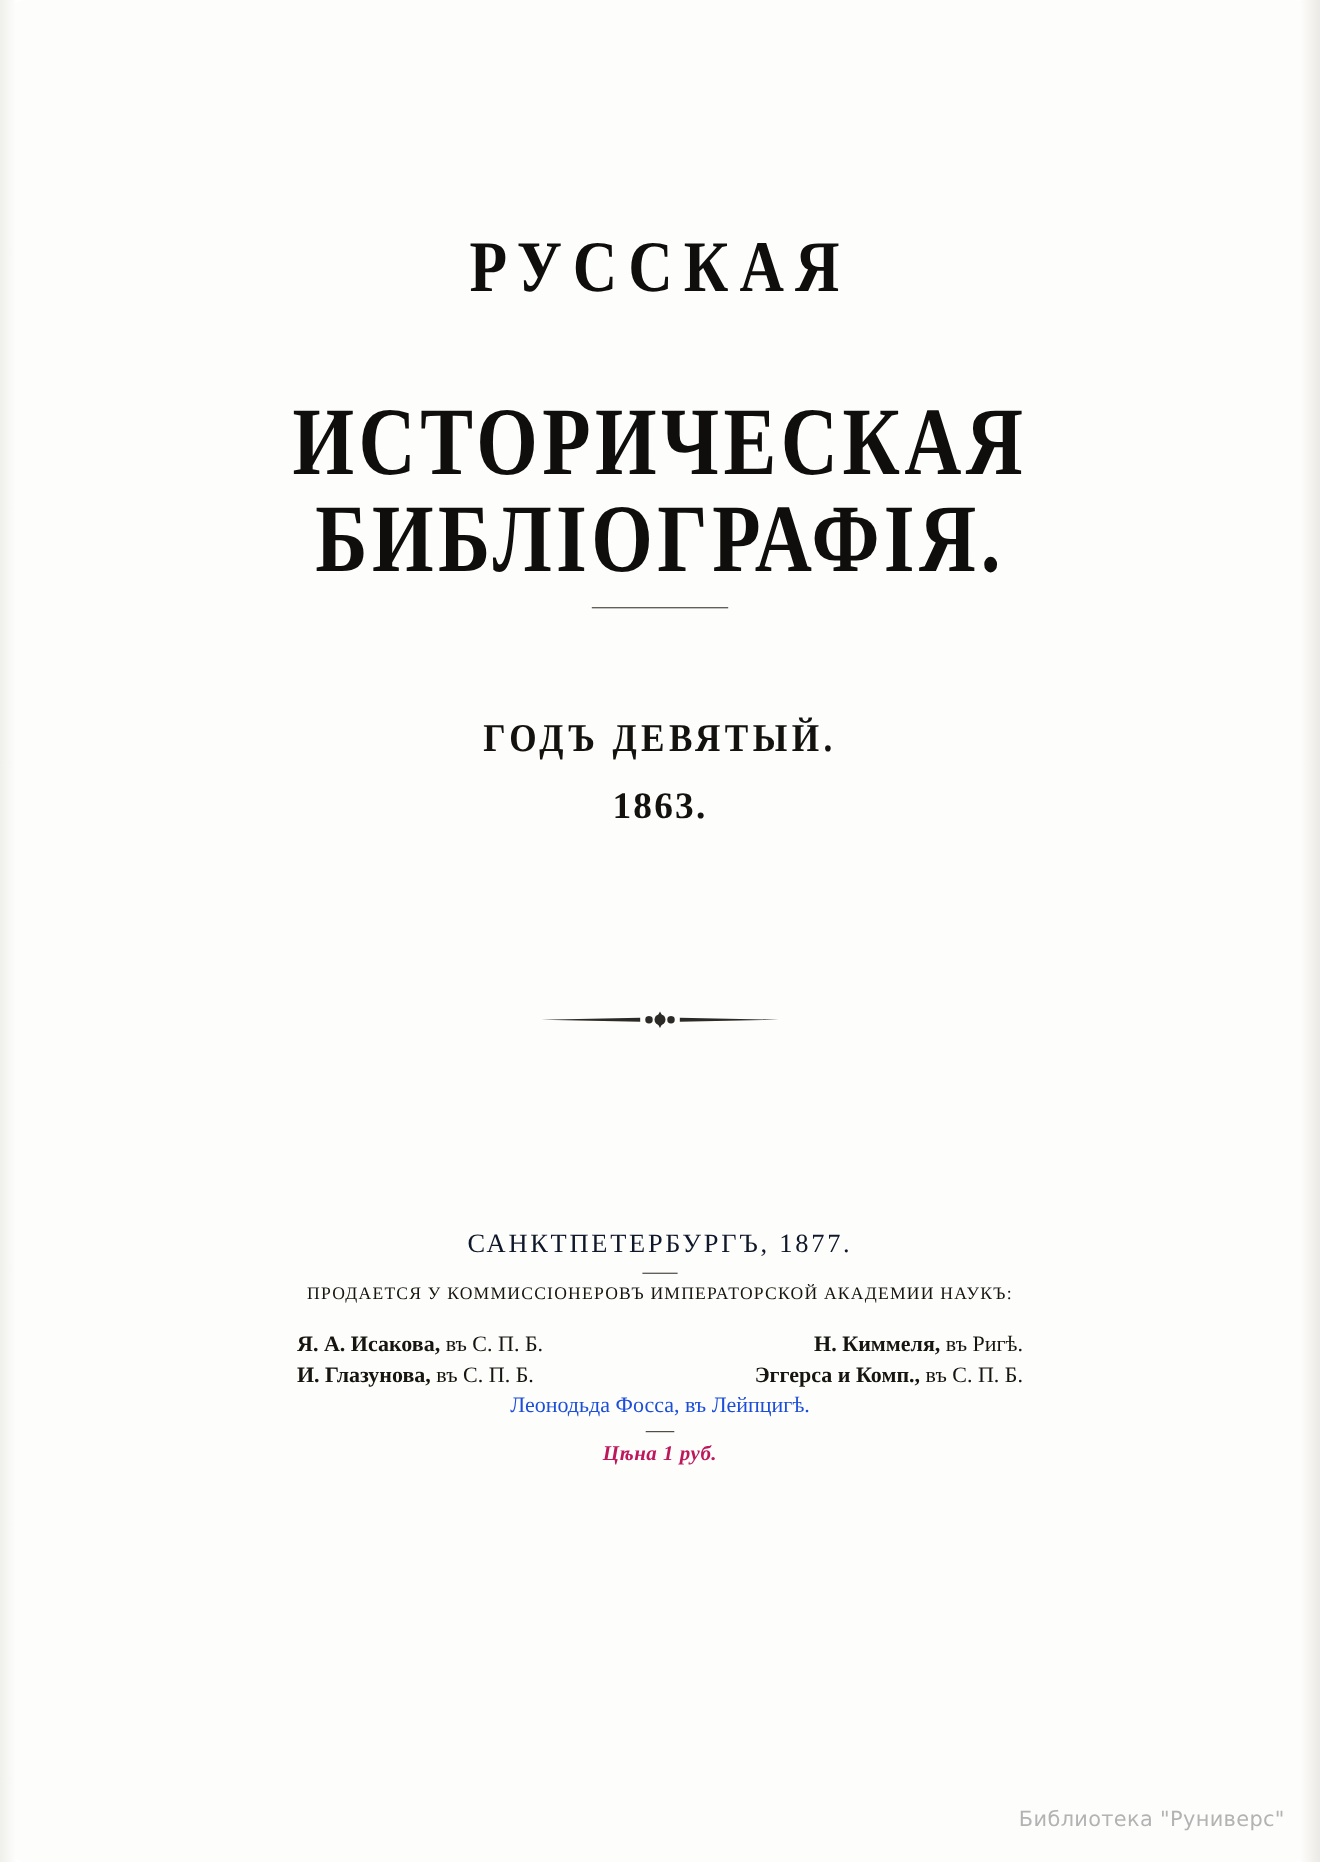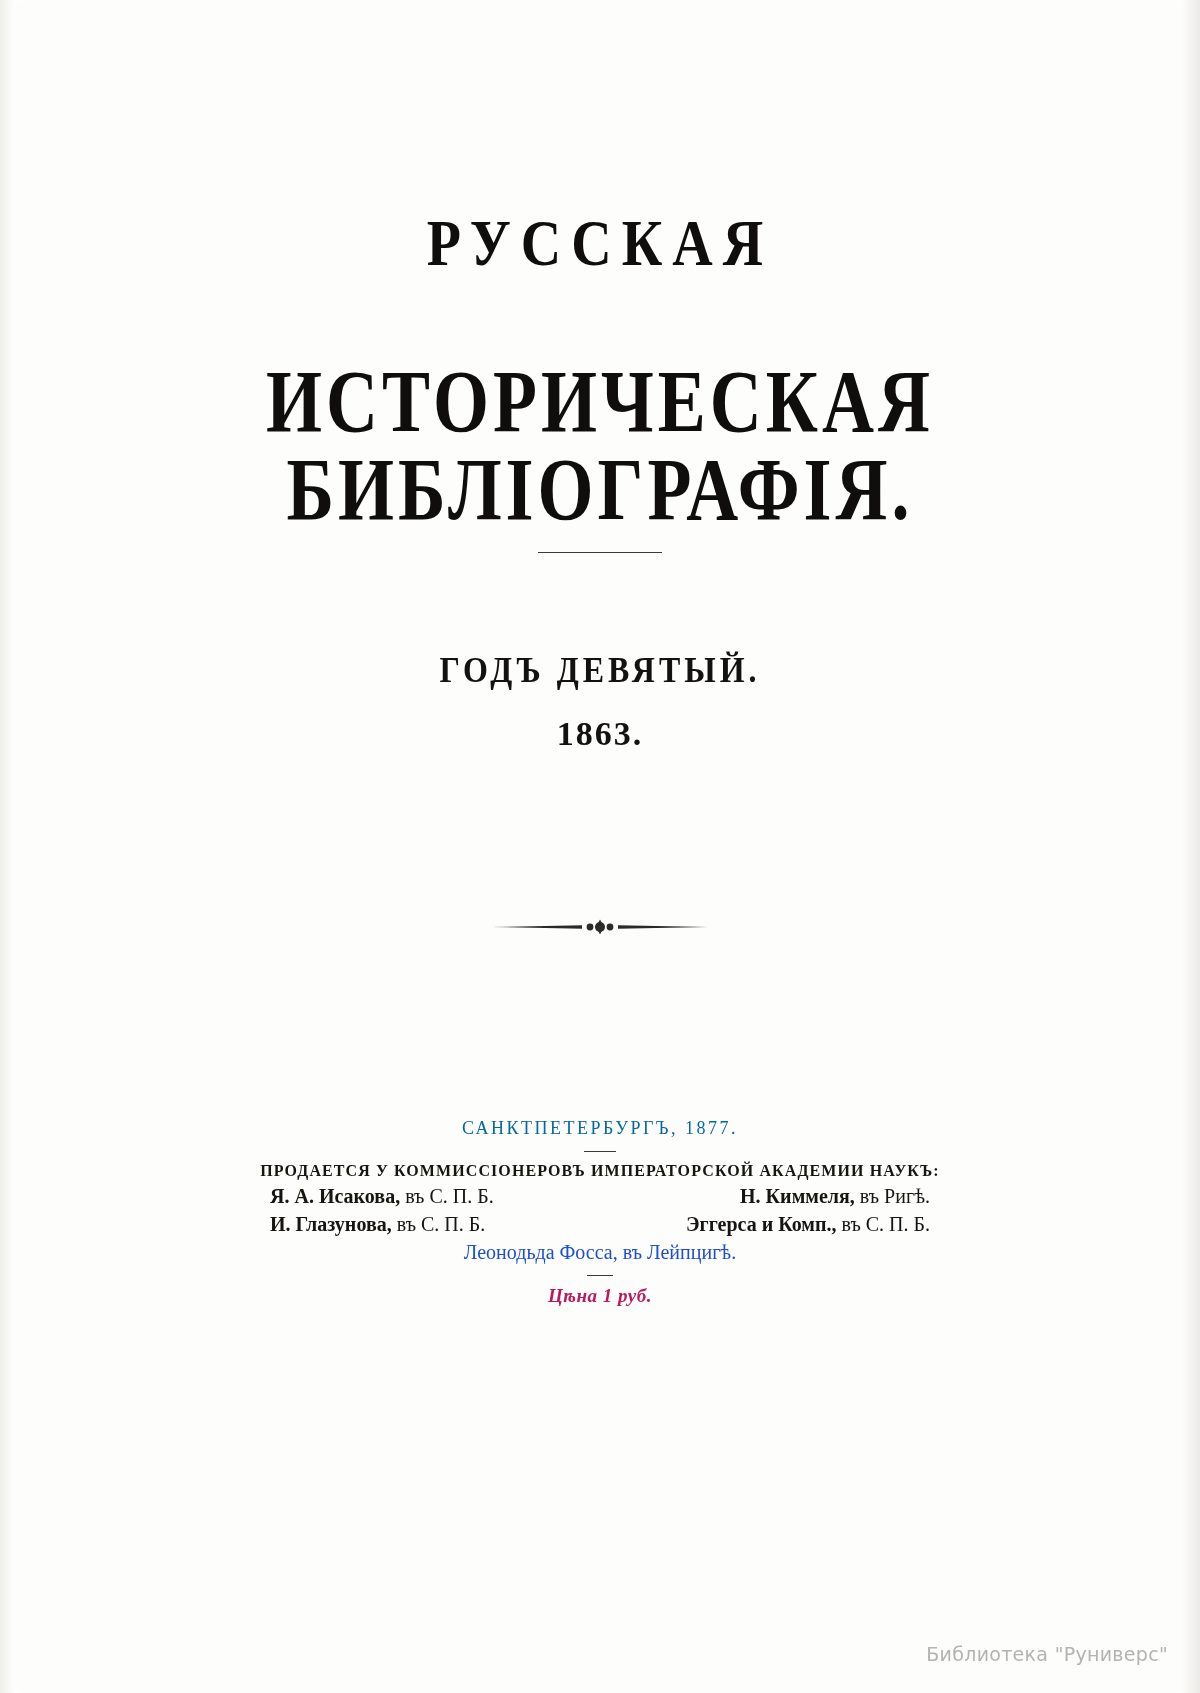--- a/index.html
+++ b/index.html
@@ -119,38 +119,38 @@
 
   .imprint {
     position: absolute;
     left: 0;
     right: 0;
     top: 1118px;
     text-align: center;
   }
 
   .city-year {
-    font-size: 18px;
+    font-size: 24px;
     letter-spacing: 2.5px;
-    color: #0369a1;
+    color: #0f172a;
   }
 
   .rule-tiny {
     width: 32px;
     height: 0;
     border-top: 1.5px solid #3d3a35;
     margin: 12px auto 10px auto;
   }
 
   .sellers-head {
     font-size: 16px;
-    font-weight: bold;
+    font-weight: normal;
     letter-spacing: 1.1px;
     color: #17150f;
-    margin-bottom: 5px;
+    margin-bottom: 25px;
   }
 
   .sellers-grid {
     width: 660px;
     margin: 0 auto;
   }
 
   .sellers-row {
     display: flex;
     justify-content: space-between;

